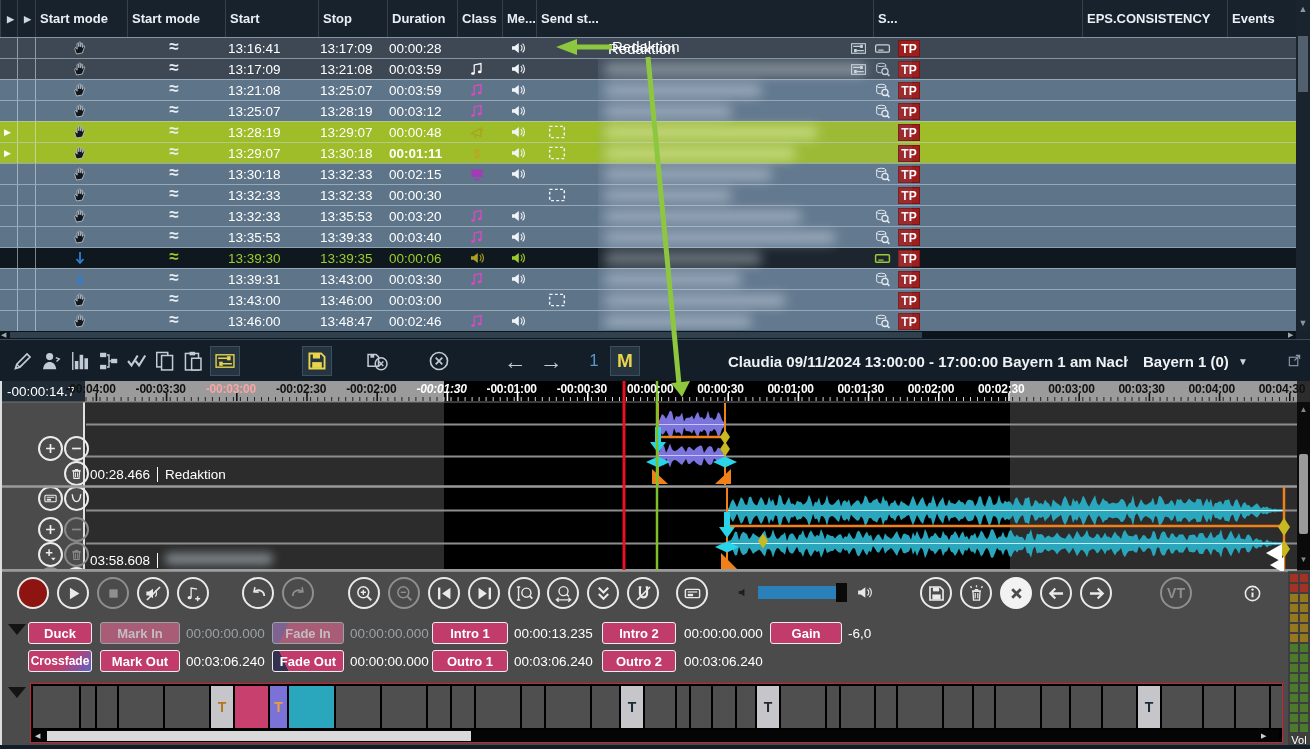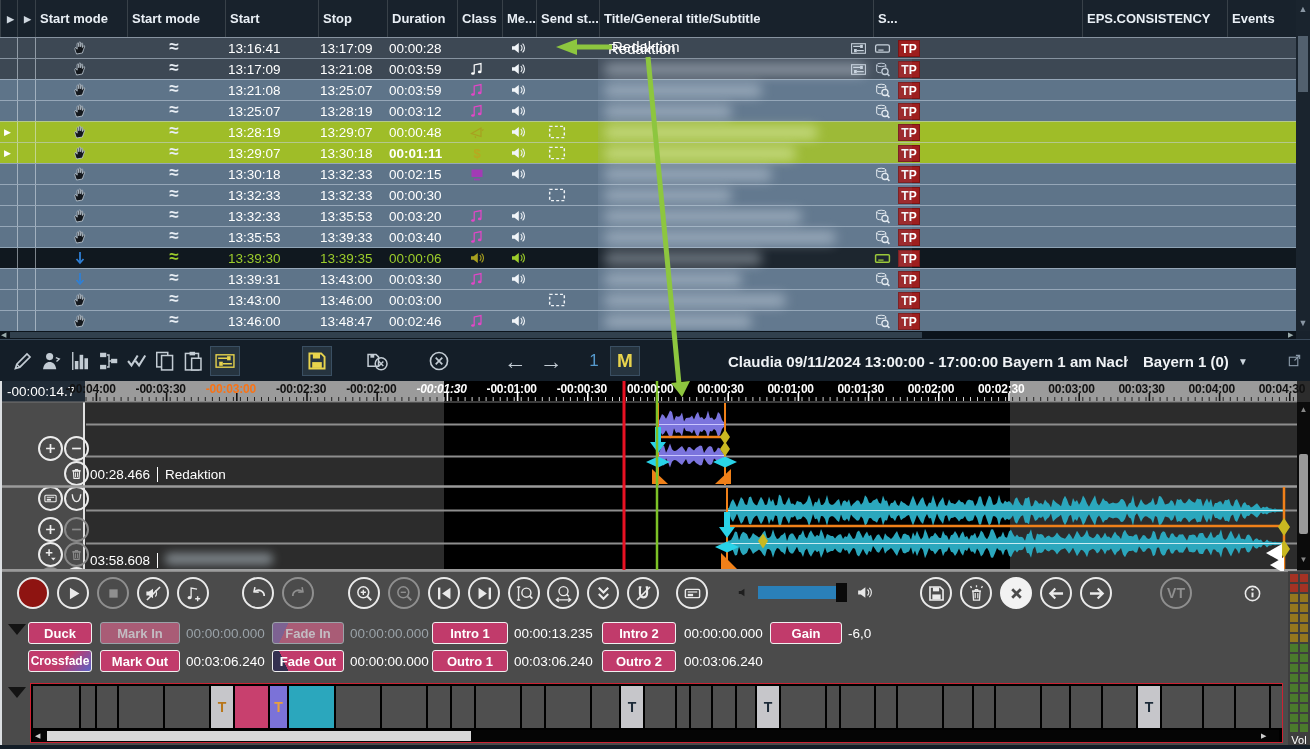--- a/index.html
+++ b/index.html
@@ -35,21 +35,20 @@
           <span style="color:#cfd8e0;font-size:9px;margin-left:2px">▶</span>
         </div>
         <div class="hdr-cell" style="left: 35px; width: 92px;">Start mode</div>
         <div class="hdr-cell" style="left: 127px; width: 98px;">Start mode</div>
         <div class="hdr-cell" style="left: 225px; width: 93px;">Start</div>
         <div class="hdr-cell" style="left: 318px; width: 69px;">Stop</div>
         <div class="hdr-cell" style="left: 387px; width: 70px;">Duration</div>
         <div class="hdr-cell" style="left: 457px; width: 45px;">Class</div>
         <div class="hdr-cell" style="left: 502px; width: 34px;">Me...</div>
         <div class="hdr-cell" style="left: 536px; width: 63px;">Send st...</div>
-        <div class="hdr-cell" style="left: 599px; width: 274px;">Title/General title/Subtitle</div>
         <div class="hdr-cell" style="left: 873px; width: 24px;">S...</div>
         <div class="hdr-cell" style="left: 1082px; width: 145px;">EPS.CONSISTENCY</div>
         <div class="hdr-cell" style="left: 1227px; width: 56px;">Events</div>
       </div>
       <div class="trow" style="top: 37px; background: rgb(61, 72, 84);">
         <div style="position: absolute; left: 17px; top: 0px; width: 1px; height: 20px; background: rgba(230, 238, 245, 0.5);"></div>
         <div style="position: absolute; left: 35px; top: 0px; width: 1px; height: 20px; background: rgba(230, 238, 245, 0.5);"></div>
         <div style="position: absolute; left: 72px; top: 2px; width: 16px; height: 16px;">
           <svg viewBox="0 0 16 16" width="100%" height="100%">
             <path d="M4.6 14C3.7 12 2.9 10 2.9 8.4c0-1 1.1-1.3 1.6-.4l.6 1.2V3.9c0-1.1 1.4-1.1 1.5 0l.2 2.9.3-4.1c.1-1.1 1.5-1 1.5.1l.1 4 .6-3.1c.2-1 1.5-.8 1.4.2l-.3 3.6 1-1.5c.5-.9 1.6-.3 1.2.7-.7 1.7-1.5 4.2-2.2 6.3z" fill="#14181d" stroke="#c2cdd7" stroke-width="0.8"></path>
@@ -979,21 +978,21 @@
         <polygon points="758,160 763,152.5 768,160 763,167.5" fill="#c9b821"></polygon>
         <polygon points="1278,146 1284,137 1290,146 1284,155" fill="#c9b821"></polygon>
         <polygon points="1278,168 1284,159 1290,168 1284,177" fill="#c9b821"></polygon>
         <polygon points="1266,172 1282,163 1282,181 " fill="#fff"></polygon>
         <polygon points="1270,184 1284,176 1284,192 " fill="#fff"></polygon>
         <line x1="624" y1="0" x2="624" y2="189" stroke="#e81123" stroke-width="3"></line>
         <line x1="657" y1="0" x2="657" y2="189" stroke="#7cc227" stroke-width="2.5"></line>
       </svg>
       <div class="ruler-lab" style="left: 65.4px; color: rgb(17, 17, 17);">-00:04:00</div>
       <div class="ruler-lab" style="left: 135.6px; color: rgb(17, 17, 17);">-00:03:30</div>
-      <div class="ruler-lab" style="left: 205.8px; color: #f97316; text-align: right;">-00:03:00</div>
+      <div class="ruler-lab" style="left: 205.8px; color: #fca5a5; text-align: right;">-00:03:00</div>
       <div class="ruler-lab" style="left: 276px; color: rgb(17, 17, 17);">-00:02:30</div>
       <div class="ruler-lab" style="left: 346.2px; color: rgb(17, 17, 17);">-00:02:00</div>
       <div class="ruler-lab" style="left: 416.4px; color: rgb(255, 255, 255); font-style: italic;">-00:01:30</div>
       <div class="ruler-lab" style="left: 486.6px; color: rgb(255, 255, 255);">-00:01:00</div>
       <div class="ruler-lab" style="left: 556.8px; color: rgb(255, 255, 255);">-00:00:30</div>
       <div class="ruler-lab" style="left: 627px; color: rgb(255, 255, 255);">00:00:00</div>
       <div class="ruler-lab" style="left: 697.2px; color: rgb(255, 255, 255);">00:00:30</div>
       <div class="ruler-lab" style="left: 767.4px; color: rgb(255, 255, 255);">00:01:00</div>
       <div class="ruler-lab" style="left: 837.6px; color: rgb(255, 255, 255);">00:01:30</div>
       <div class="ruler-lab" style="left: 907.8px; color: rgb(255, 255, 255);">00:02:00</div>

